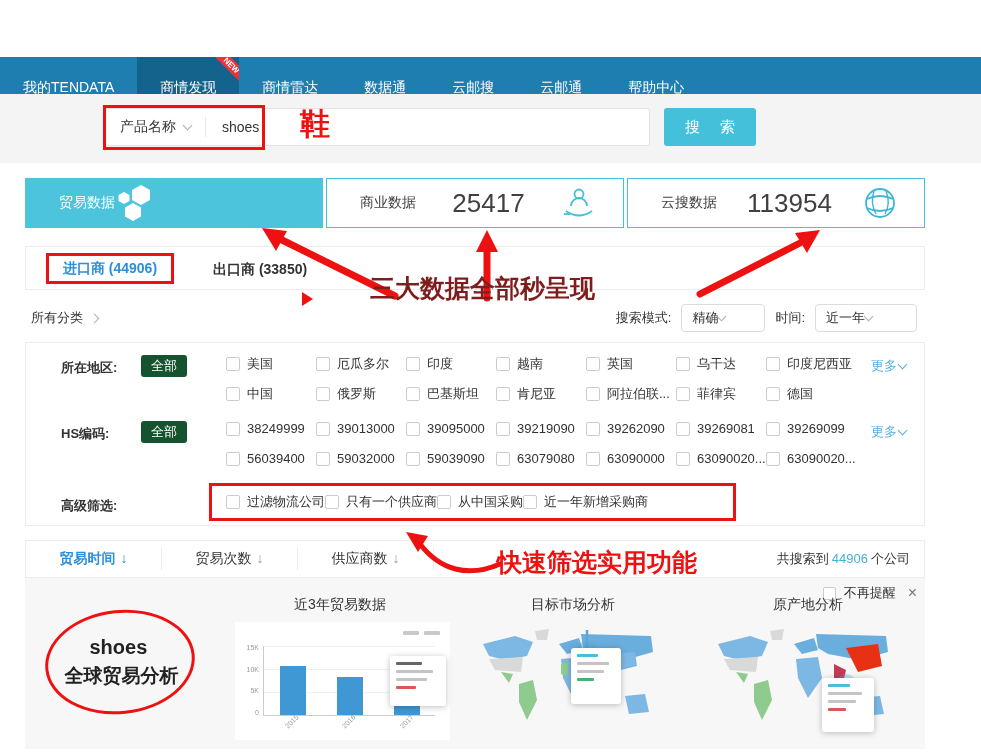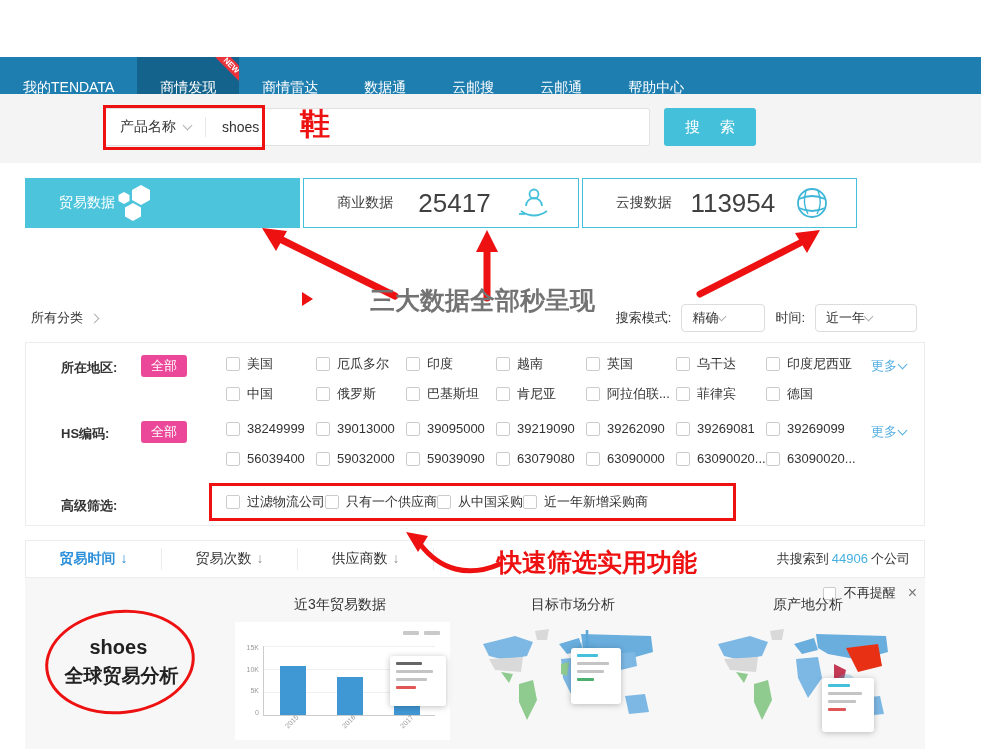--- a/index.html
+++ b/index.html
@@ -26,56 +26,56 @@
   .searchbar { position:absolute; left:0; top:94px; width:981px; height:69px; background:#f4f4f4; }
   .search-box { position:absolute; left:105px; top:14px; width:545px; height:38px; background:#fff; border:1px solid #e2e2e2; border-radius:3px; display:flex; align-items:center; }
   .search-cat { display:flex; align-items:center; gap:8px; padding:4px 14px; font-size:14px; color:#333; height:100%; cursor:pointer; }
   .search-sep { width:1px; height:20px; background:#e8e8e8; }
   .search-input { border:none; outline:none; font-size:14px; color:#333; padding:0 16px; width:380px; font-family:inherit; background:transparent; }
   .search-redbox { position:absolute; left:-3px; top:-4px; width:162px; height:45px; border:3px solid #ee1111; pointer-events:none; }
   .kw-annotation { position:absolute; left:300px; top:10px; font-size:30px; font-weight:bold; color:#ee1111; }
   .search-btn { position:absolute; left:664px; top:14px; width:92px; height:38px; background:#45c0db; color:#fff; border:none; border-radius:3px; font-size:15px; letter-spacing:8px; padding-left:8px; cursor:pointer; font-family:inherit; }
 
   
-  .cards { position:absolute; left:25px; top:178px; width:832px; height:50px; display:flex; gap:3px; }
+  .cards { position:absolute; left:25px; top:178px; width:900px; height:50px; display:flex; gap:3px; }
   .card { flex:1; border:1px solid #45c0db; background:#fff; display:flex; align-items:center; padding-left:33px; }
   .card.active { background:#4cc4dc; border-color:#4cc4dc; }
   .card-label { font-size:14px; color:#404040; }
   .card.active .card-label { color:#fff; }
   .card-value { flex:1; text-align:center; font-size:26px; color:#404040; }
   .card.active .card-value { color:#fff; }
   .card-icon { margin-right:26px; display:flex; }
 
   
   .tabsrow { position:absolute; left:25px; top:246px; width:900px; height:44px; border:1px solid #ececec; background:#fff; }
   .tab-importer { position:absolute; left:20px; top:6px; width:128px; height:31px; border:3px solid #ee1111; display:flex; align-items:center; justify-content:center; font-size:14px; font-weight:bold; color:#2b8fd9; cursor:pointer; }
   .tab-exporter { position:absolute; left:187px; top:0; height:44px; line-height:44px; font-size:14px; font-weight:bold; color:#333; cursor:pointer; }
 
   
   .anno-overlay { position:absolute; left:0; top:218px; width:981px; height:112px; pointer-events:none; }
-  .anno-three { position:absolute; left:370px; top:272px; font-size:25px; font-weight:bold; color:#737373; pointer-events:none;margin-top:12px; }
+  .anno-three { position:absolute; left:370px; top:272px; font-size:25px; font-weight:bold; color:#7f1d1d; pointer-events:none; }
   .red-play { position:absolute; left:302px; top:292px; width:0; height:0; border-left:11px solid #ee1111; border-top:7px solid transparent; border-bottom:7px solid transparent; pointer-events:none; }
 
   
   .toolrow { position:absolute; left:25px; top:300px; width:900px; height:36px; display:flex; align-items:center; }
   .all-cats { font-size:13px; color:#333; margin-left:6px; display:flex; align-items:center; gap:8px; cursor:pointer; }
   .tool-right { margin-left:auto; display:flex; align-items:center; gap:10px; padding-right:8px; }
   .tool-label { font-size:13px; color:#333; }
   .select { height:28px; border:1px solid #dcdcdc; border-radius:4px; background:#fff; display:flex; align-items:center; padding:0 10px; font-size:13px; color:#333; cursor:pointer; }
   .select.w1 { width:84px; } .select.w2 { width:102px; }
 
   .chev { width:7px; height:7px; border-right:1.5px solid #b0b0b0; border-bottom:1.5px solid #b0b0b0; display:inline-block; }
   .chev.down { transform:rotate(45deg); margin-top:-3px; }
   .chev.right { transform:rotate(-45deg); }
   .chev.cyan { border-color:#54aee2; }
 
   
   .filterpanel { position:absolute; left:25px; top:342px; width:900px; height:184px; border:1px solid #ececec; background:#fff; }
   .f-label { position:absolute; left:35px; font-size:13px; font-weight:bold; color:#333; }
-  .f-badge { position:absolute; left:115px; background:#ec4899; color:#fff; font-size:13px; padding:2px 10px; border-radius:3px; cursor:pointer; }
+  .f-badge { position:absolute; left:115px; background:#14532d; color:#fff; font-size:13px; padding:2px 10px; border-radius:3px; cursor:pointer; }
   .cb-row { position:absolute; left:200px; display:flex; }
   .cb { width:90px; display:flex; align-items:center; gap:7px; font-size:13px; color:#333; cursor:pointer; white-space:nowrap; }
   .cb .box { width:14px; height:14px; border:1px solid #ccc; border-radius:2px; background:#fff; flex:none; }
   .more-link { position:absolute; right:18px; font-size:13px; color:#54aee2; display:flex; align-items:center; gap:2px; cursor:pointer; }
   .adv-row { position:absolute; left:200px; top:150px; display:flex; }
   .adv-row .cb { width:auto; }
   .adv-redbox { position:absolute; left:183px; top:140px; width:527px; height:38px; border:3px solid #ee1111; pointer-events:none; }
 
   
   .sortbar { position:absolute; left:25px; top:540px; width:900px; height:38px; border:1px solid #ececec; background:#fff; display:flex; align-items:center; }
@@ -219,20 +219,24 @@
           <circle cx="18" cy="18" r="14"></circle>
           <path d="M5,14 q13,-6 26,0"></path>
           <path d="M5,23 q13,6 26,0"></path>
           <path d="M12,6 q-4,12 2,23" stroke-width="1.4"></path>
           <path d="M24,6 q5,12 -1,23" stroke-width="1.4"></path>
         </svg>
       </span>
     </div>
   </div>
 
+  <div class="tabsrow">
+    <div class="tab-importer">进口商 (44906)</div>
+    <div class="tab-exporter">出口商 (33850)</div>
+  </div>
 
   <svg class="anno-overlay" width="981" height="112">
     <g stroke="#ee1111" stroke-width="7" stroke-linecap="round" fill="#ee1111">
       <line x1="395" y1="78" x2="282" y2="22"></line>
       <polygon points="262,10 287,13 276,33" stroke="none"></polygon>
       <line x1="487" y1="80" x2="487" y2="30"></line>
       <polygon points="487,12 476,34 498,34" stroke="none"></polygon>
       <line x1="700" y1="76" x2="800" y2="25"></line>
       <polygon points="820,12 795,15 807,35" stroke="none"></polygon>
     </g>

